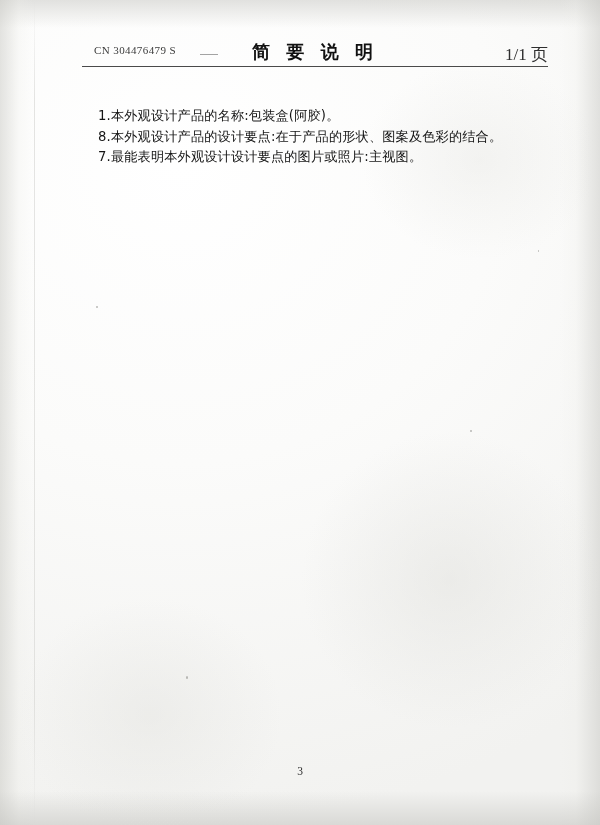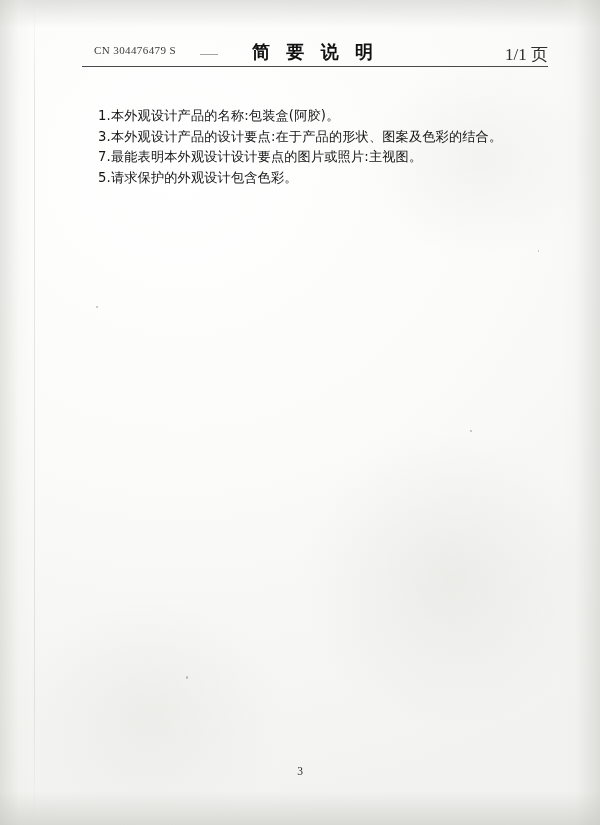--- a/index.html
+++ b/index.html
@@ -180,20 +180,19 @@
   <div id="header">
     <div id="doc-number">CN 304476479 S</div>
     <div id="header-dash"></div>
     <div id="header-title">简 要 说 明</div>
     <div id="page-indicator">1/1 页</div>
   </div>
   <div id="header-rule"></div>
 
   <div id="body-text">
     <div class="text-line">1.本外观设计产品的名称:包装盒(阿胶)。</div>
-    <div class="text-line">3.本外观设计产品的设计要点:在于产品的形状、图案及色彩的结合。</div>
+    <div class="text-line">8.本外观设计产品的设计要点:在于产品的形状、图案及色彩的结合。</div>
     <div class="text-line">7.最能表明本外观设计设计要点的图片或照片:主视图。</div>
-    <div class="text-line">5.请求保护的外观设计包含色彩。</div>
   </div>
 
   <div id="footer-page-number">3</div>
 
 </div>
 
 </body></html>

